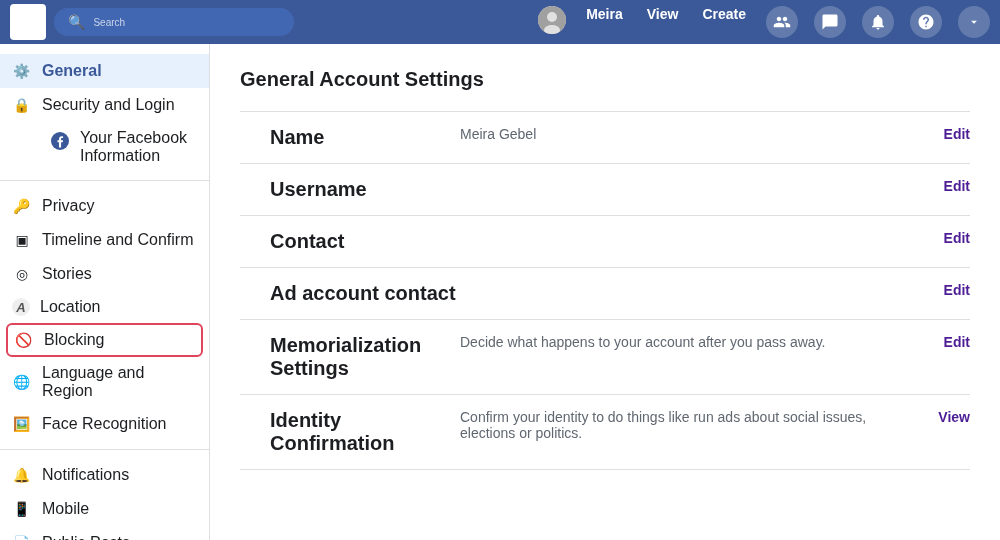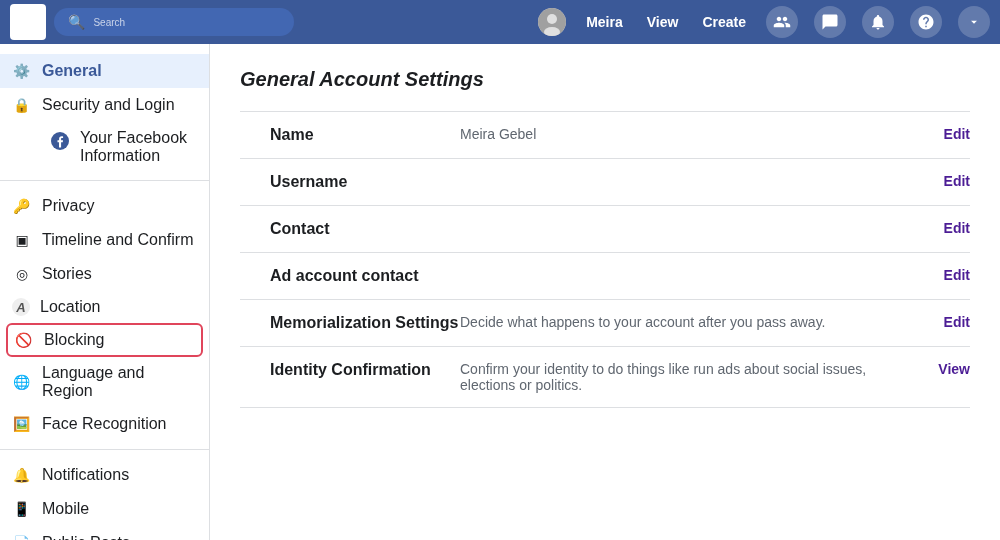--- a/index.html
+++ b/index.html
@@ -40,21 +40,21 @@
       border: none;
       outline: none;
       color: rgba(255,255,255,0.8);
       font-size: 10px;
       width: 180px;
     }
     #header .search-bar input::placeholder { color: rgba(255,255,255,0.7); }
     #header .search-icon { color: rgba(255,255,255,0.8); font-size: 14px; }
     #header .spacer { flex: 1; }
     #header .nav-items {
-      display: flex; align-items: center; gap: 16px;
+      display: flex; gap: 16px;
     }
     #header .nav-avatar {
       width: 28px; height: 28px;
       border-radius: 50%;
       background: #ccc;
       overflow: hidden;
       display: flex; align-items: center; justify-content: center;
     }
     #header .nav-text {
       color: white;
@@ -126,32 +126,31 @@
       flex: 1;
       background: white;
       padding: 24px 30px;
       overflow-y: auto;
     }
     #main h1 {
       font-size: 20px;
       font-weight: 700;
       color: #1c1e21;
       margin-bottom: 20px;
-      font-style: italic;
     }
     .settings-row {
       border-top: 1px solid #dddfe2;
       display: flex;
       align-items: flex-start;
       padding: 14px 0;
     }
     .settings-row:last-child { border-bottom: 1px solid #dddfe2; }
     .settings-label {
       font-weight: 700;
-      font-size: 16px;
+      font-size: 20px;
       color: #1c1e21;
       width: 220px;
       flex-shrink: 0;
       padding-left: 30px;
     }
     .settings-value {
       flex: 1;
       font-size: 14px;
       color: #606770;
     }

